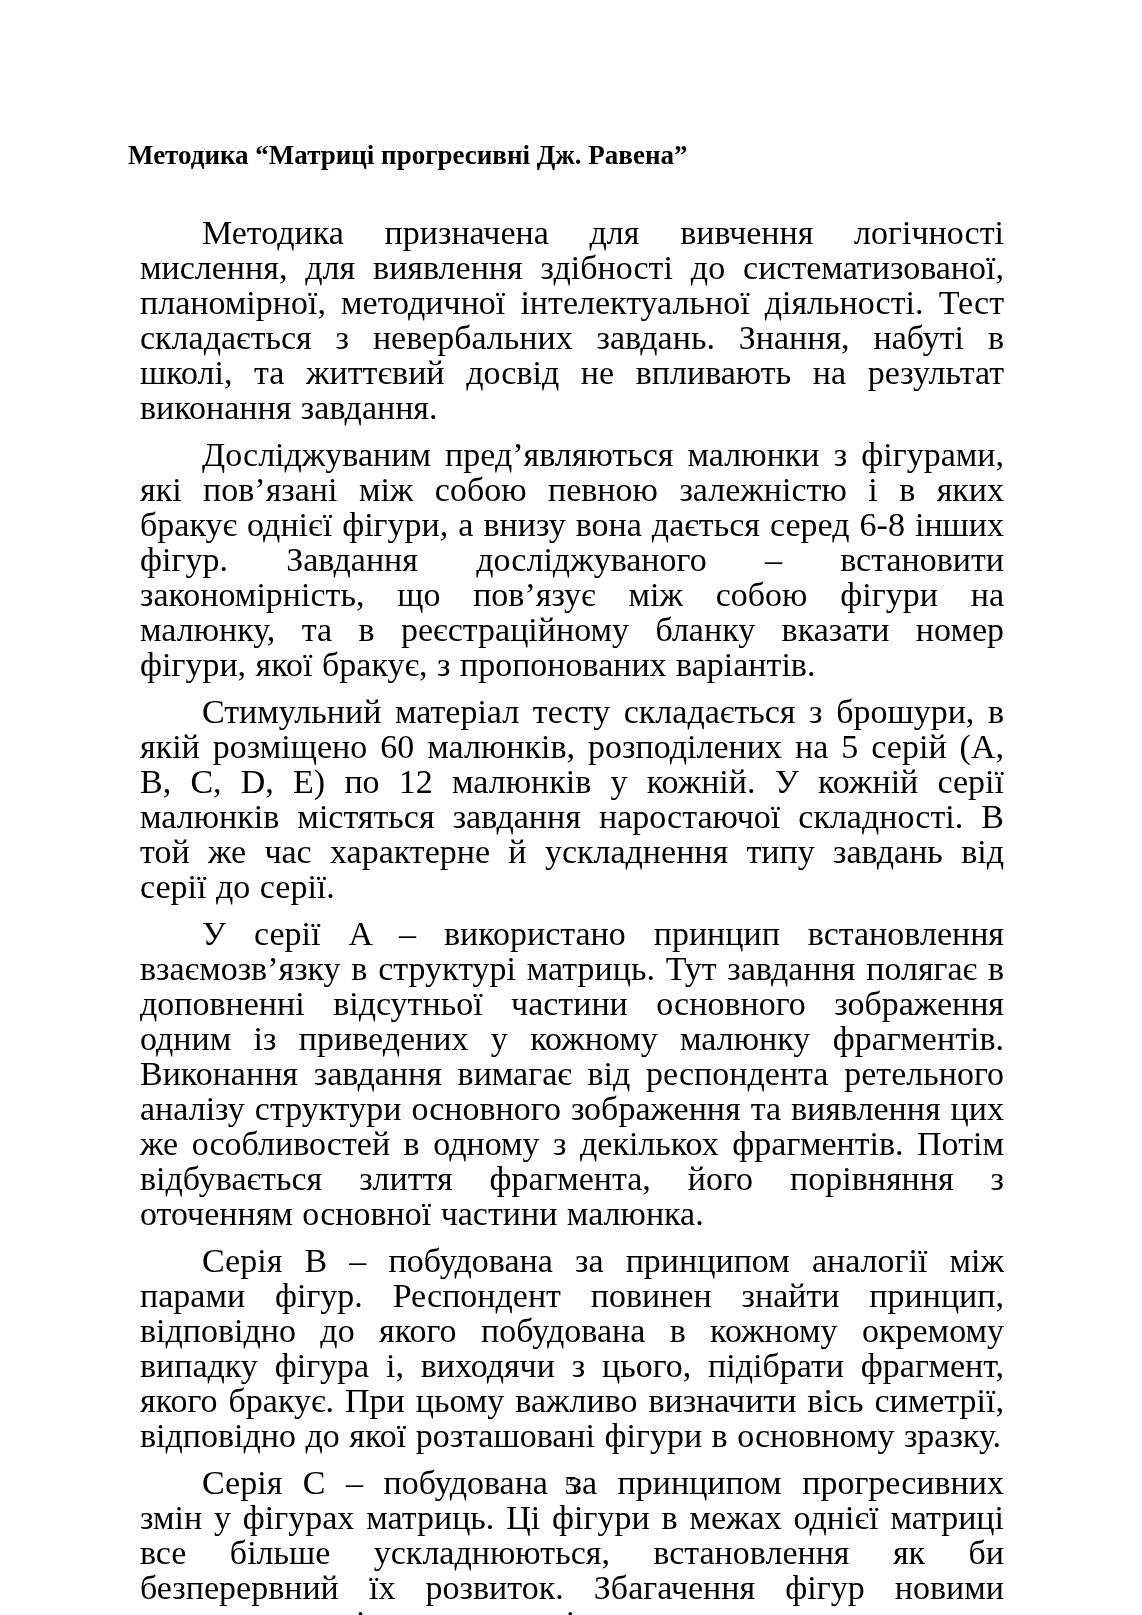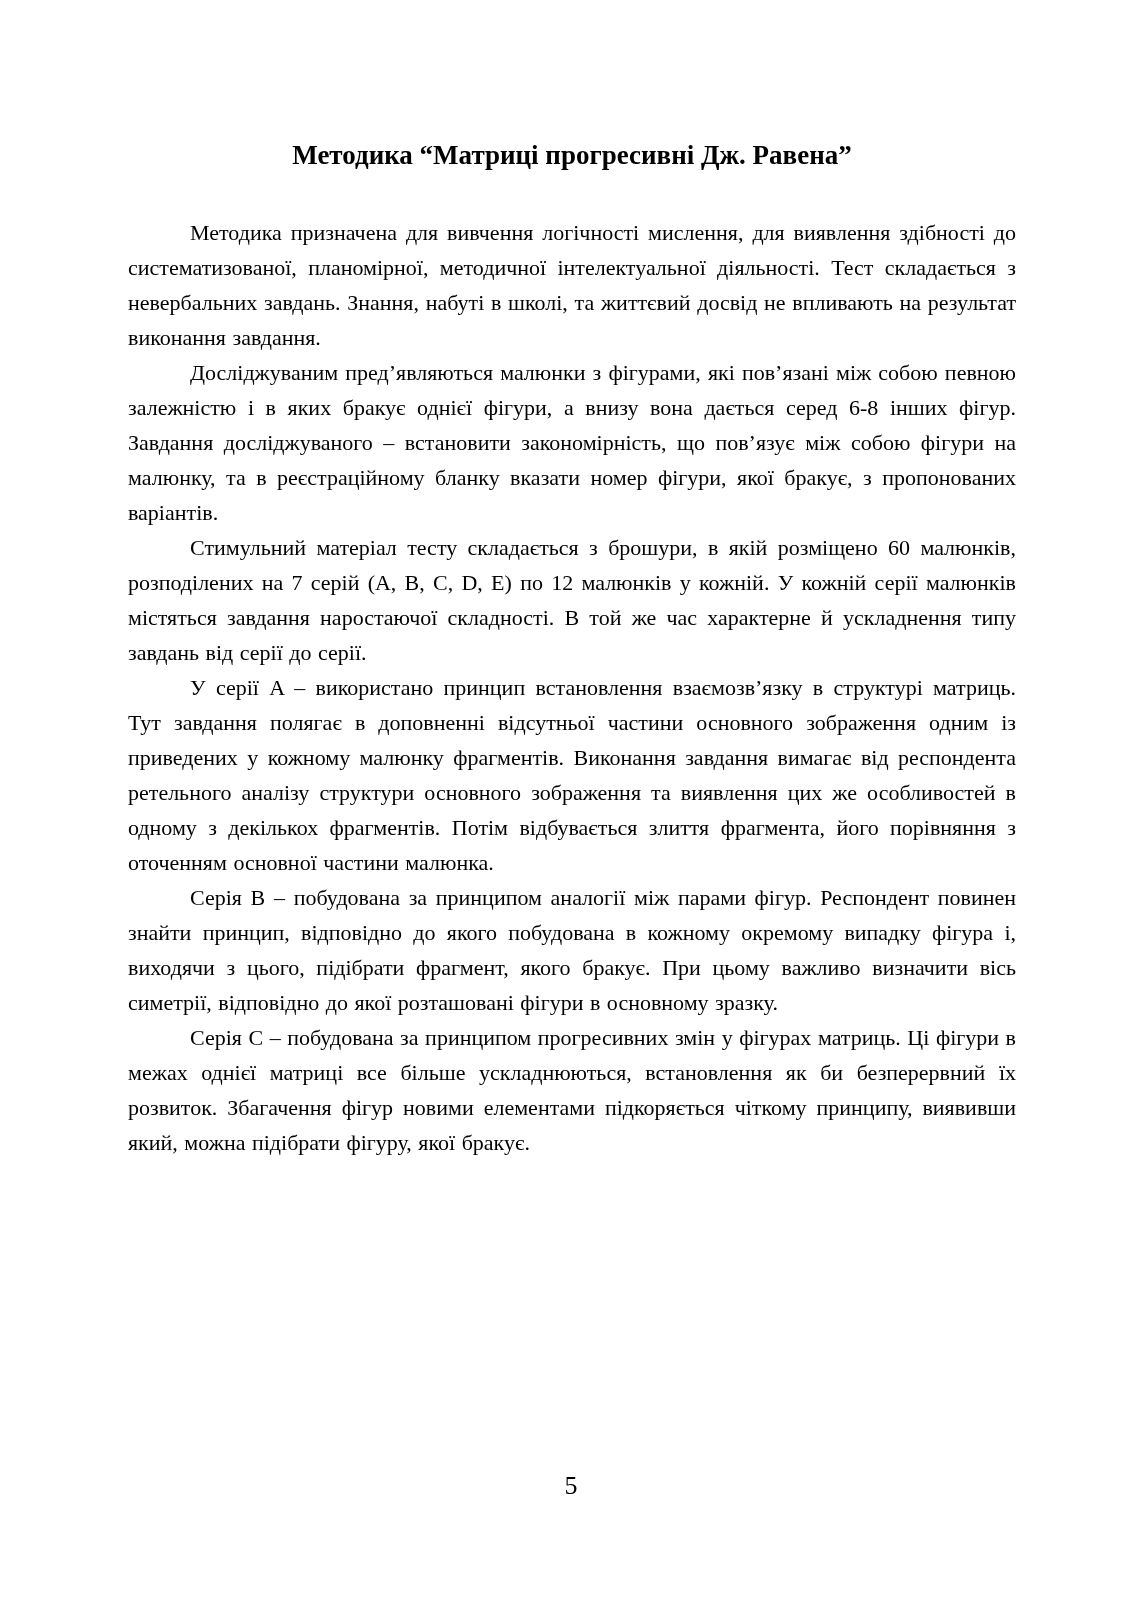--- a/index.html
+++ b/index.html
@@ -20,27 +20,27 @@
   }
   .content {
     position: absolute;
     left: 128px;
     top: 138px;
     width: 888px;
   }
   .doc-title {
     font-size: 27px;
     font-weight: bold;
-    text-align: center;
+    text-align: left;
     line-height: 35px;
     margin: 0 0 42px 0;
   }
   .body-text p {
-    margin: 0;
-    font-size: 22px;
+    margin: 12px;
+    font-size: 34px;
     line-height: 35px;
     text-align: justify;
     text-indent: 62px;
     word-spacing: 1px;
   }
   .page-number {
     position: absolute;
     top: 1468px;
     left: 0;
     width: 100%;
@@ -51,20 +51,20 @@
 </style>
 </head>
 <body>
 
 <div class="page">
   <div class="content">
     <h1 class="doc-title">Методика “Матриці прогресивні Дж. Равена”</h1>
     <div class="body-text">
       <p>Методика призначена для вивчення логічності мислення, для виявлення здібності до систематизованої, планомірної, методичної інтелектуальної діяльності. Тест складається з невербальних завдань. Знання, набуті в школі, та життєвий досвід не впливають на результат виконання завдання.</p>
       <p>Досліджуваним пред’являються малюнки з фігурами, які пов’язані між собою певною залежністю і в яких бракує однієї фігури, а внизу вона дається серед 6-8 інших фігур. Завдання досліджуваного – встановити закономірність, що пов’язує між собою фігури на малюнку, та в реєстраційному бланку вказати номер фігури, якої бракує, з пропонованих варіантів.</p>
-      <p>Стимульний матеріал тесту складається з брошури, в якій розміщено 60 малюнків, розподілених на 7 серій (A, B, C, D, E) по 12 малюнків у кожній. У кожній серії малюнків містяться завдання наростаючої складності. В той же час характерне й ускладнення типу завдань від серії до серії.</p>
+      <p>Стимульний матеріал тесту складається з брошури, в якій розміщено 60 малюнків, розподілених на 5 серій (A, B, C, D, E) по 12 малюнків у кожній. У кожній серії малюнків містяться завдання наростаючої складності. В той же час характерне й ускладнення типу завдань від серії до серії.</p>
       <p>У серії A – використано принцип встановлення взаємозв’язку в структурі матриць. Тут завдання полягає в доповненні відсутньої частини основного зображення одним із приведених у кожному малюнку фрагментів. Виконання завдання вимагає від респондента ретельного аналізу структури основного зображення та виявлення цих же особливостей в одному з декількох фрагментів. Потім відбувається злиття фрагмента, його порівняння з оточенням основної частини малюнка.</p>
       <p>Серія B – побудована за принципом аналогії між парами фігур. Респондент повинен знайти принцип, відповідно до якого побудована в кожному окремому випадку фігура і, виходячи з цього, підібрати фрагмент, якого бракує. При цьому важливо визначити вісь симетрії, відповідно до якої розташовані фігури в основному зразку.</p>
       <p>Серія C – побудована за принципом прогресивних змін у фігурах матриць. Ці фігури в межах однієї матриці все більше ускладнюються, встановлення як би безперервний їх розвиток. Збагачення фігур новими елементами підкоряється чіткому принципу, виявивши який, можна підібрати фігуру, якої бракує.</p>
     </div>
   </div>
   <div class="page-number">5</div>
 </div>
 
 </body></html>

